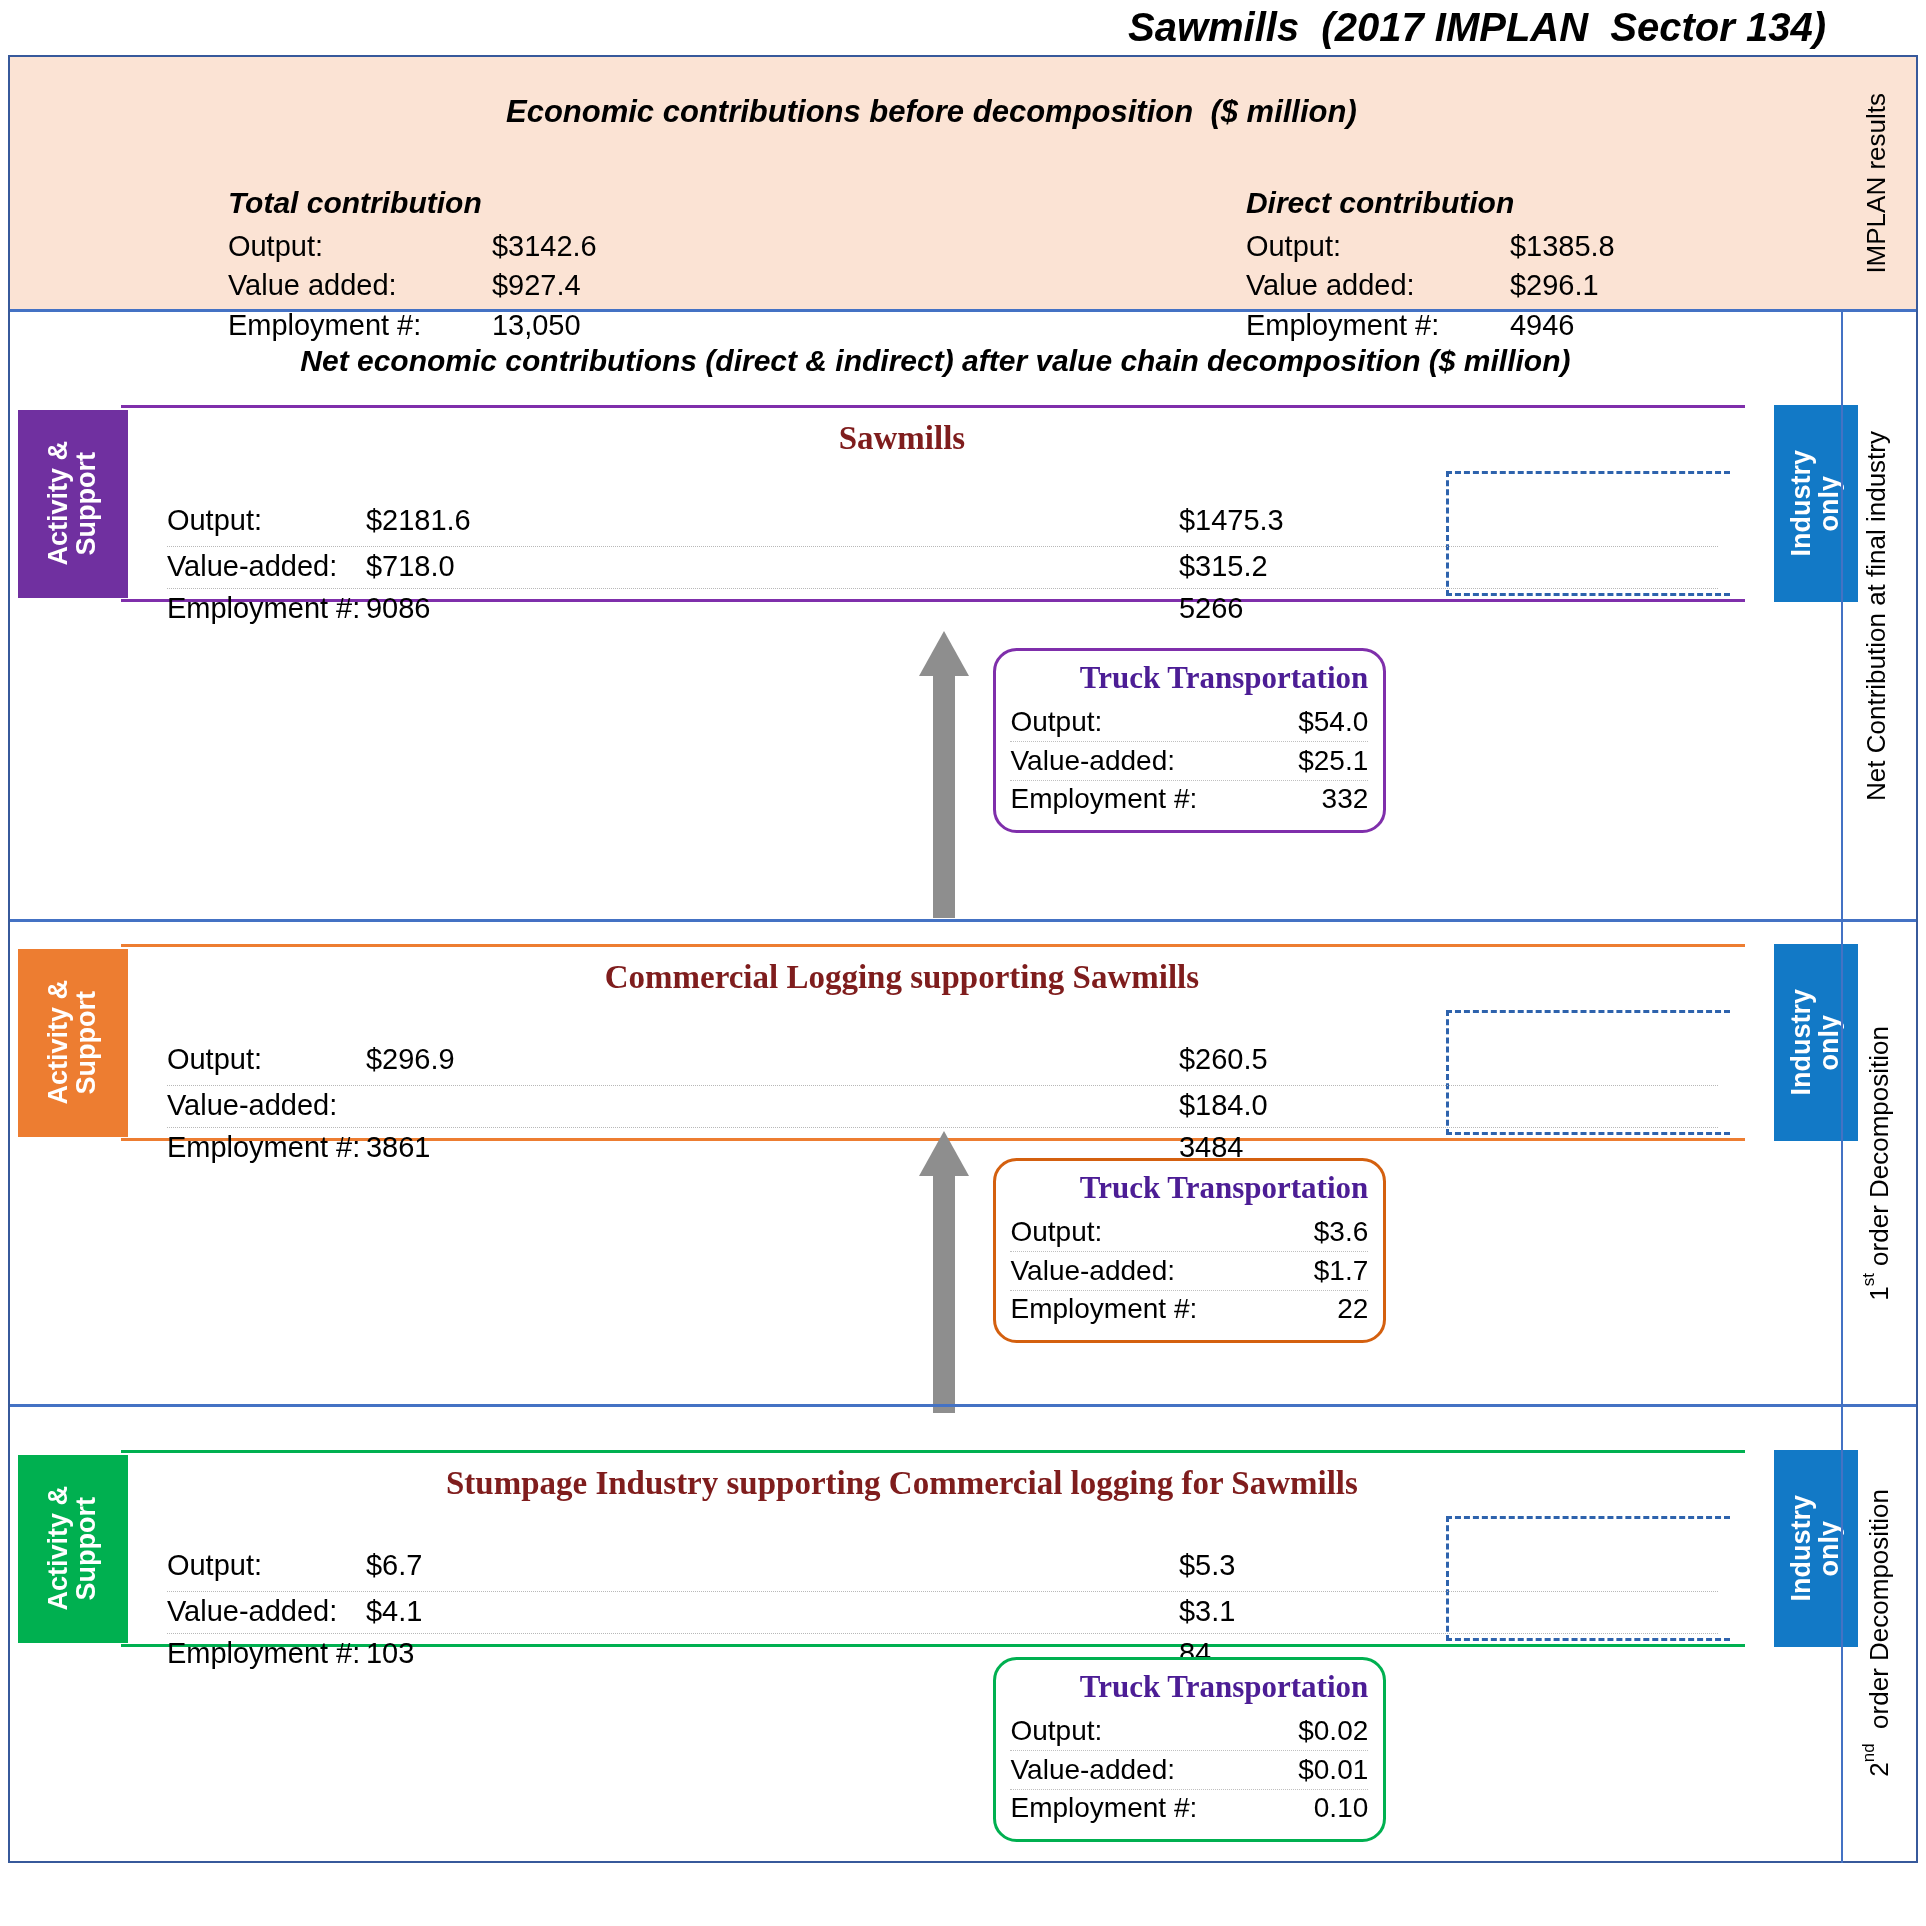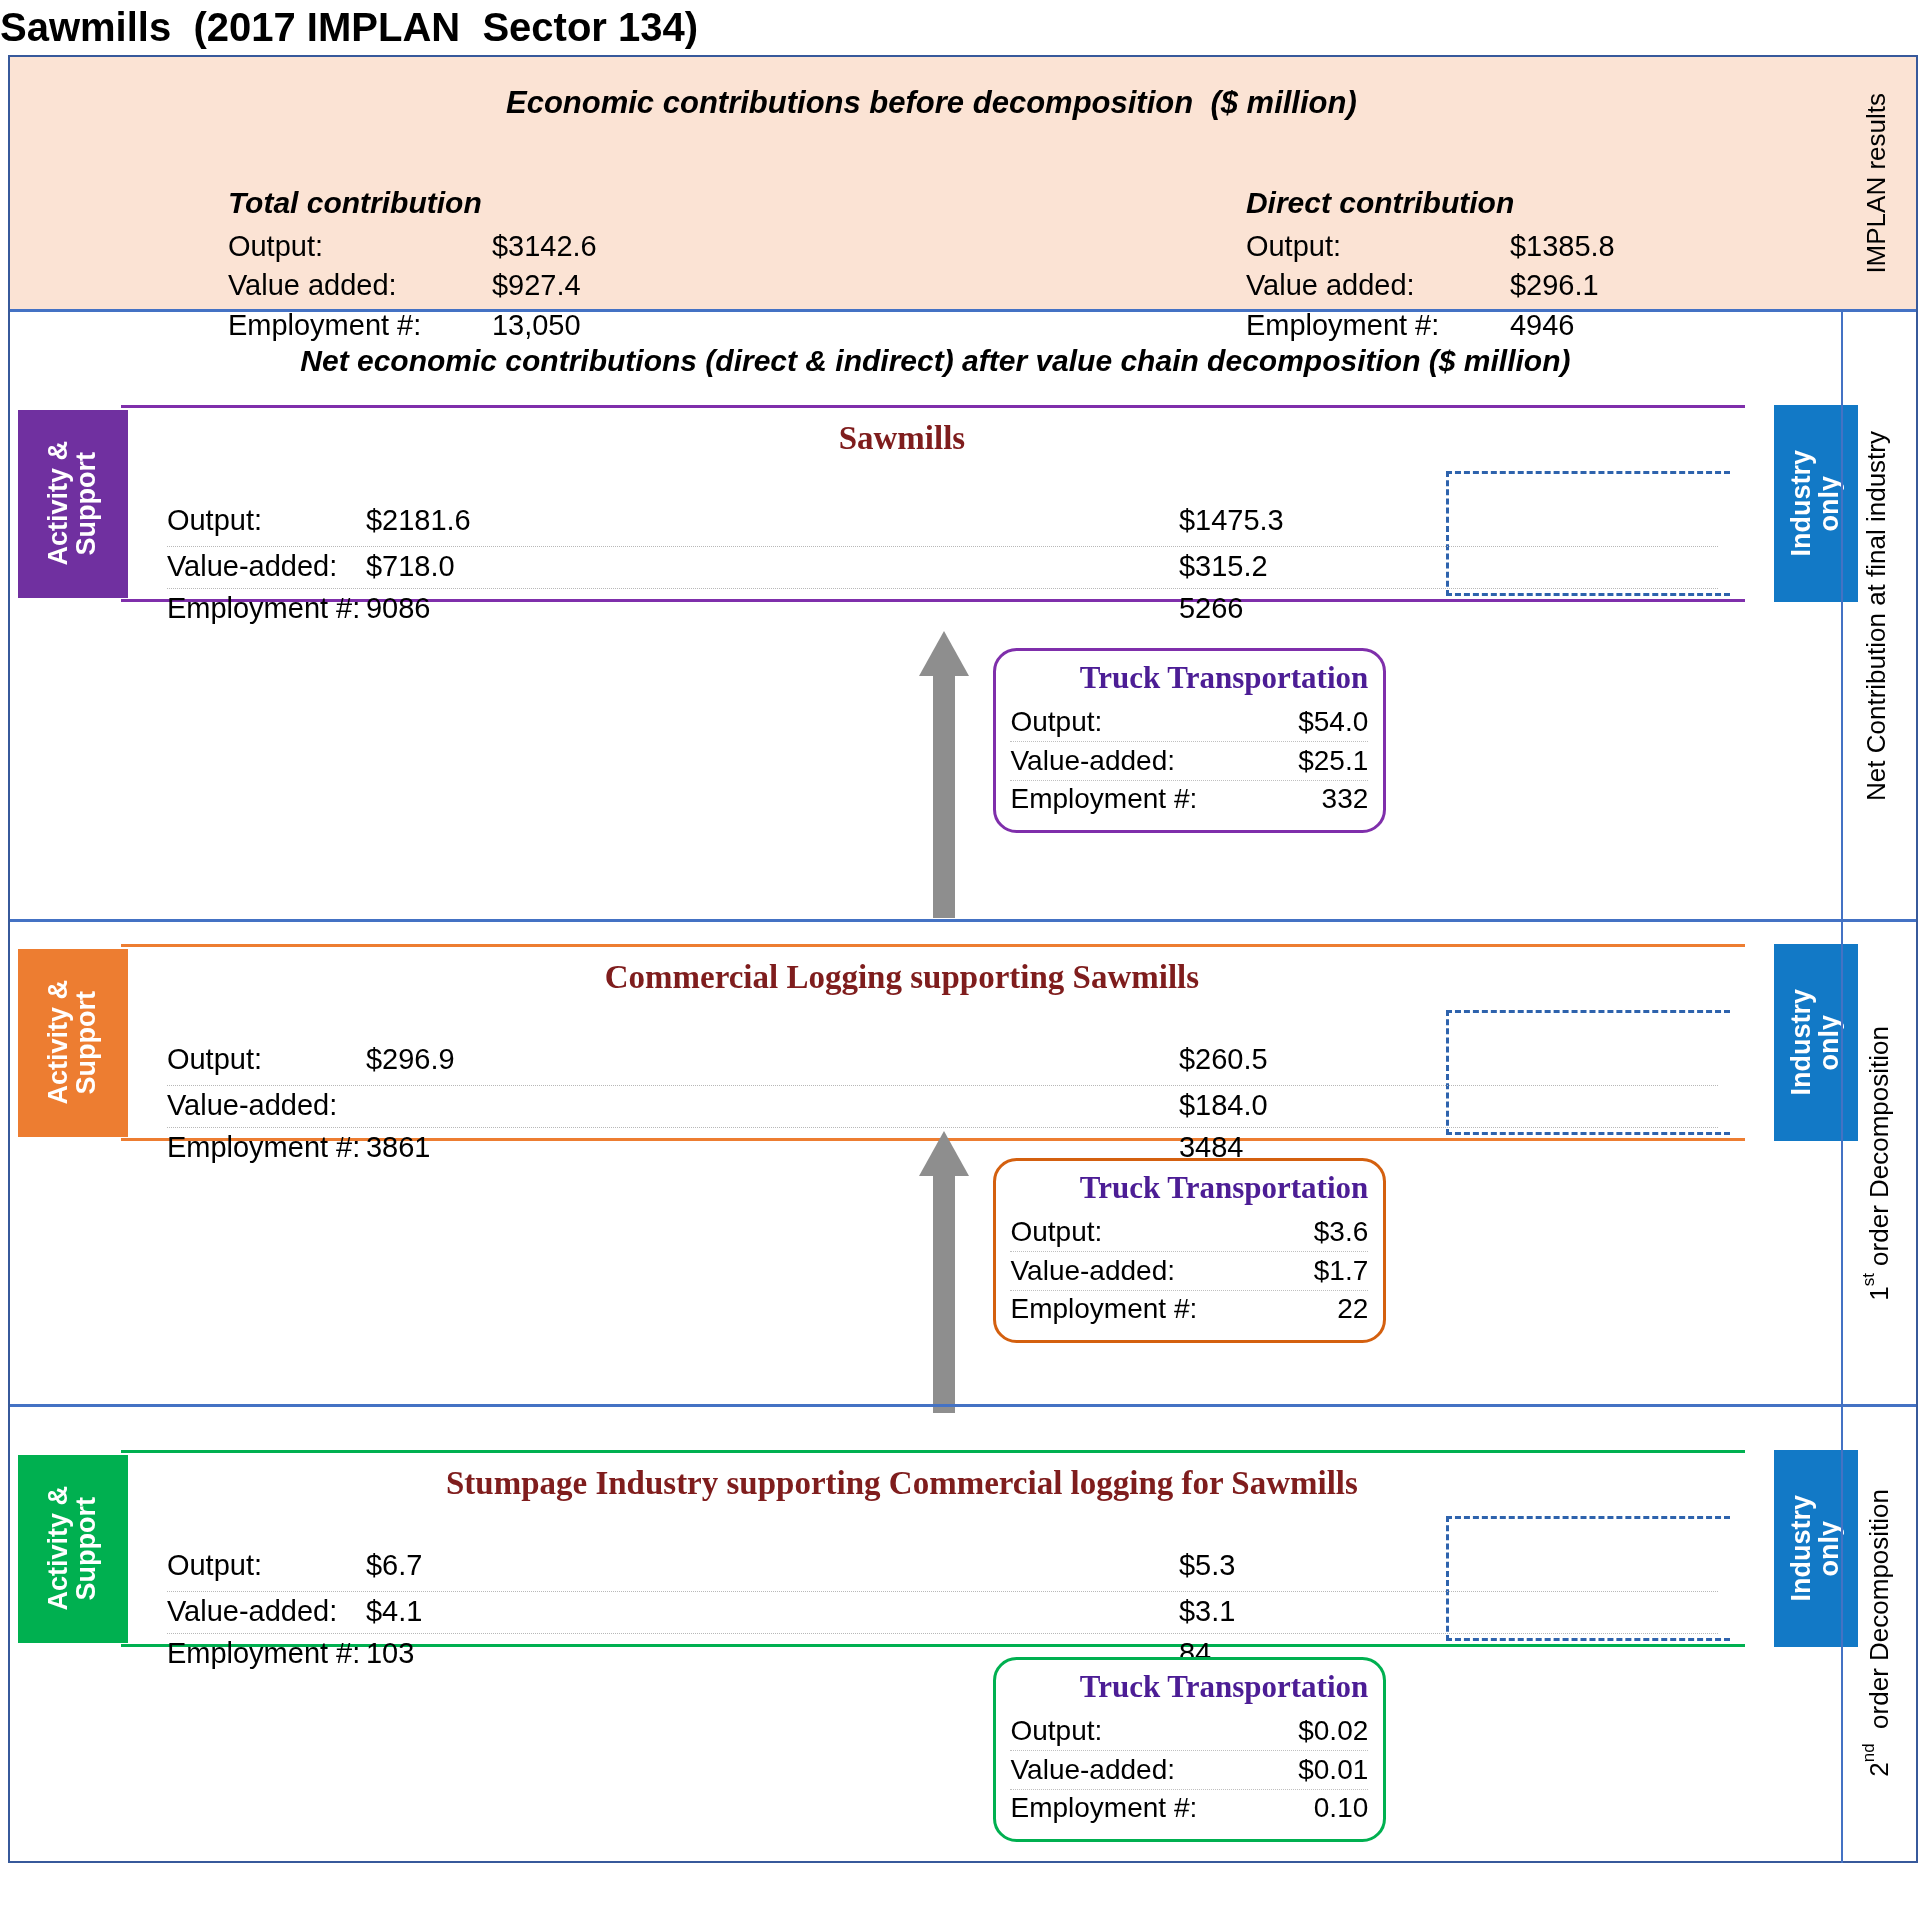--- a/index.html
+++ b/index.html
@@ -17,21 +17,22 @@
     height: 1926px;
     background: #ffffff;
     overflow: hidden;
   }
 
   
   #main-title {
     position: absolute;
     left: 0; top: 4.5px;
     width: 1826px;
-    text-align: left;
+    text-align: right;
+    font-style: italic;
     font-weight: bold;
     font-size: 40px;
     color: #000;
     letter-spacing: 0px;
     white-space: pre;
   }
 
   
   #outer-frame {
     position: absolute;
@@ -55,21 +56,21 @@
   
   #implan-band {
     position: absolute;
     left: 0; top: 0;
     width: 100%;
     height: 252px;
     background: #fbe3d4;
   }
   #implan-subtitle {
     position: absolute;
-    left: 0; top: 28px;
+    left: 0; top: 37px;
     width: 1843px;
     text-align: center;
     font-style: italic;
     font-weight: bold;
     font-size: 31px;
     color: #000;
     white-space: pre;
   }
 
   .contrib-block { position: absolute; font-size: 29px; color:#000; }

